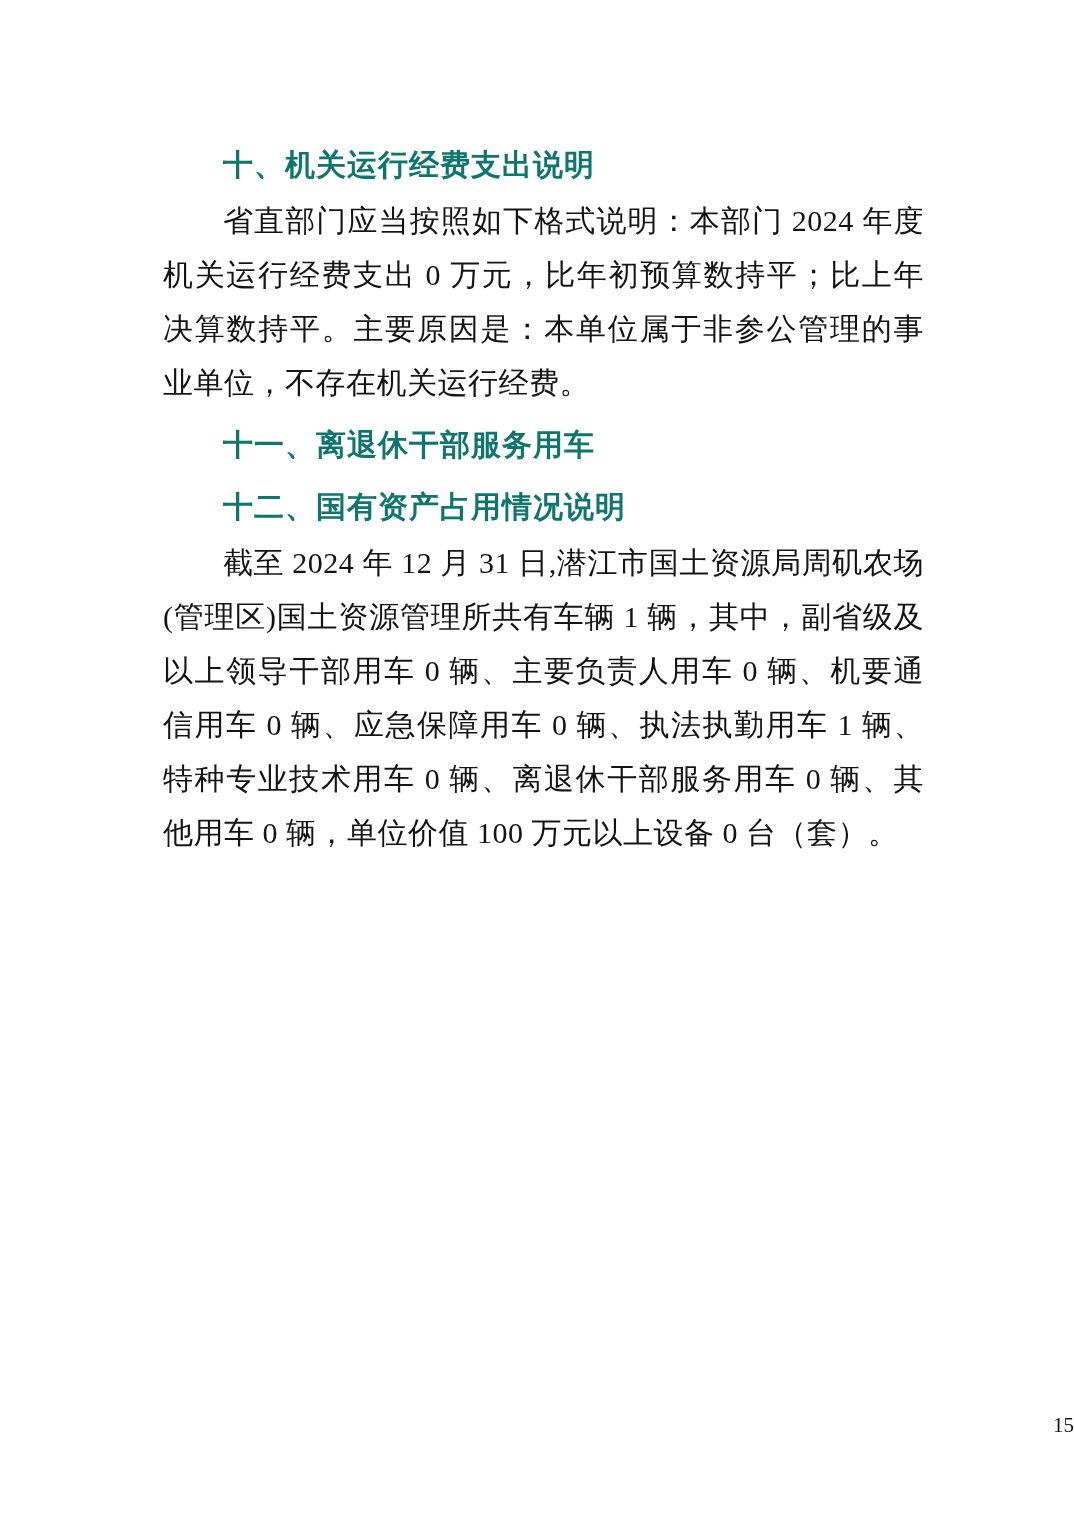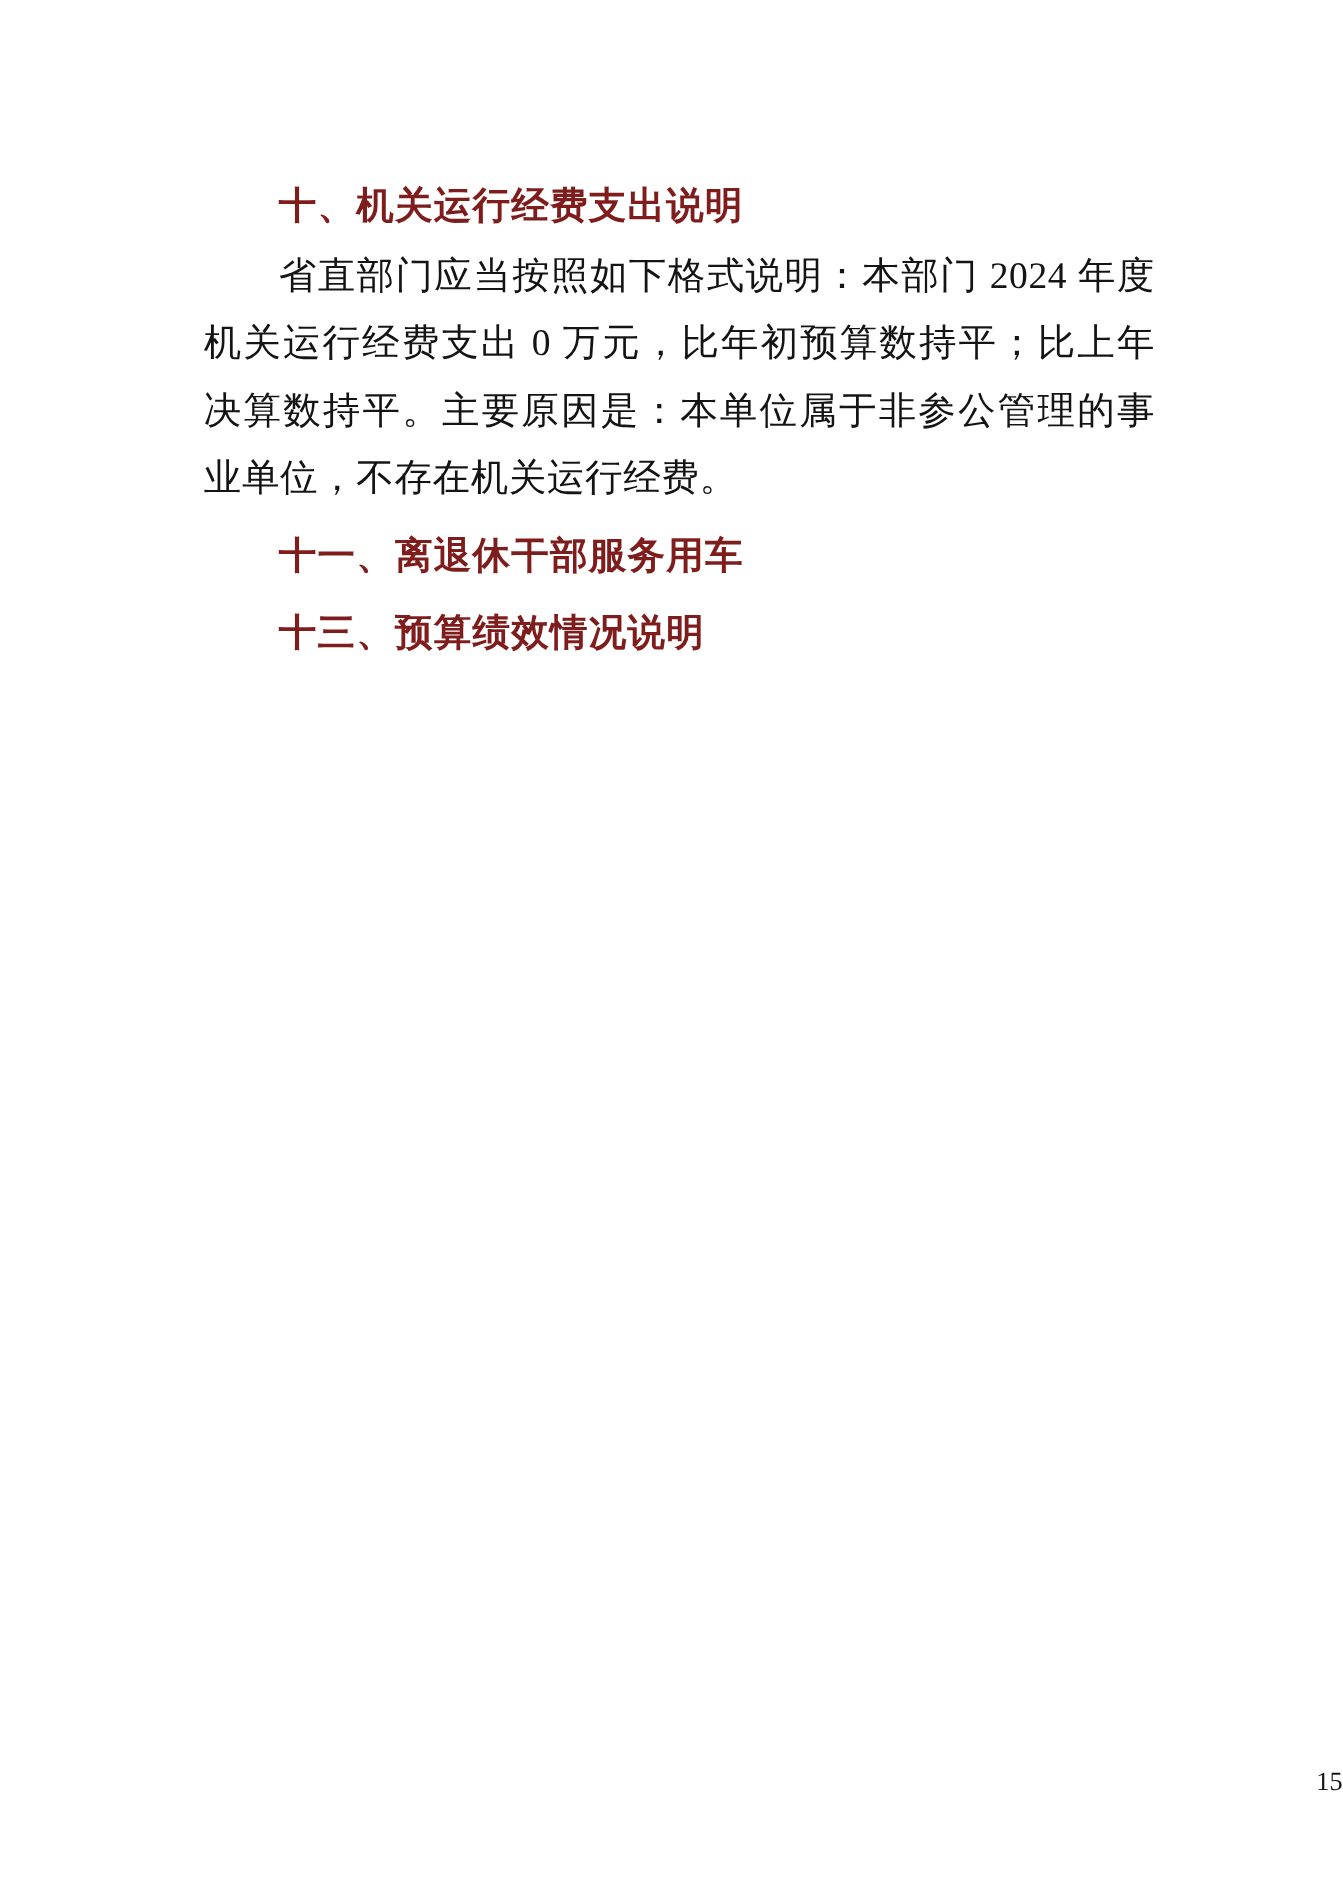--- a/index.html
+++ b/index.html
@@ -19,21 +19,21 @@
     font-family: "Liberation Serif", "DejaVu Serif", serif;
     overflow: hidden;
   }
   .section h2 {
     font-family: "Liberation Sans", "DejaVu Sans", sans-serif;
     font-weight: 700;
     font-size: 30px;
     line-height: 54px;
     margin: 8px 0 2px 0;
     text-indent: 2em;
-    color: #7f1d1d;
+    color: #0f766e;
     letter-spacing: 1px;
   }
   .section p {
     font-size: 30px;
     line-height: 54px;
     margin: 0;
     text-indent: 2em;
     text-align: justify;
     text-justify: inter-ideograph;
     letter-spacing: 0.5px;
@@ -60,21 +60,21 @@
 
   <div class="section">
     <h2>十、机关运行经费支出说明</h2>
     <p>省直部门应当按照如下格式说明：本部门 2024 年度机关运行经费支出 0 万元，比年初预算数持平；比上年决算数持平。主要原因是：本单位属于非参公管理的事业单位，不存在机关运行经费。</p>
   </div>
 
   <div class="section">
     <h2>十一、离退休干部服务用车</h2>
   </div>
 
+  <div class="section">
+    <h2>十二、国有资产占用情况说明</h2>
+    <p>截至 2024 年 12 月 31 日,潜江市国土资源局周矶农场(管理区)国土资源管理所共有车辆 1 辆，其中，副省级及以上领导干部用车 0 辆、主要负责人用车 0 辆、机要通信用车 0 辆、应急保障用车 0 辆、执法执勤用车 1 辆、特种专业技术用车 0 辆、离退休干部服务用车 0 辆、其他用车 0 辆，单位价值 100 万元以上设备 0 台（套）。</p>
+  </div>
 
-  <div class="section">
-    <h2>十三、预算绩效情况说明</h2>
-
-  </div>
 
   <div class="page-number">15</div>
 
 </div>
 
 </body></html>

